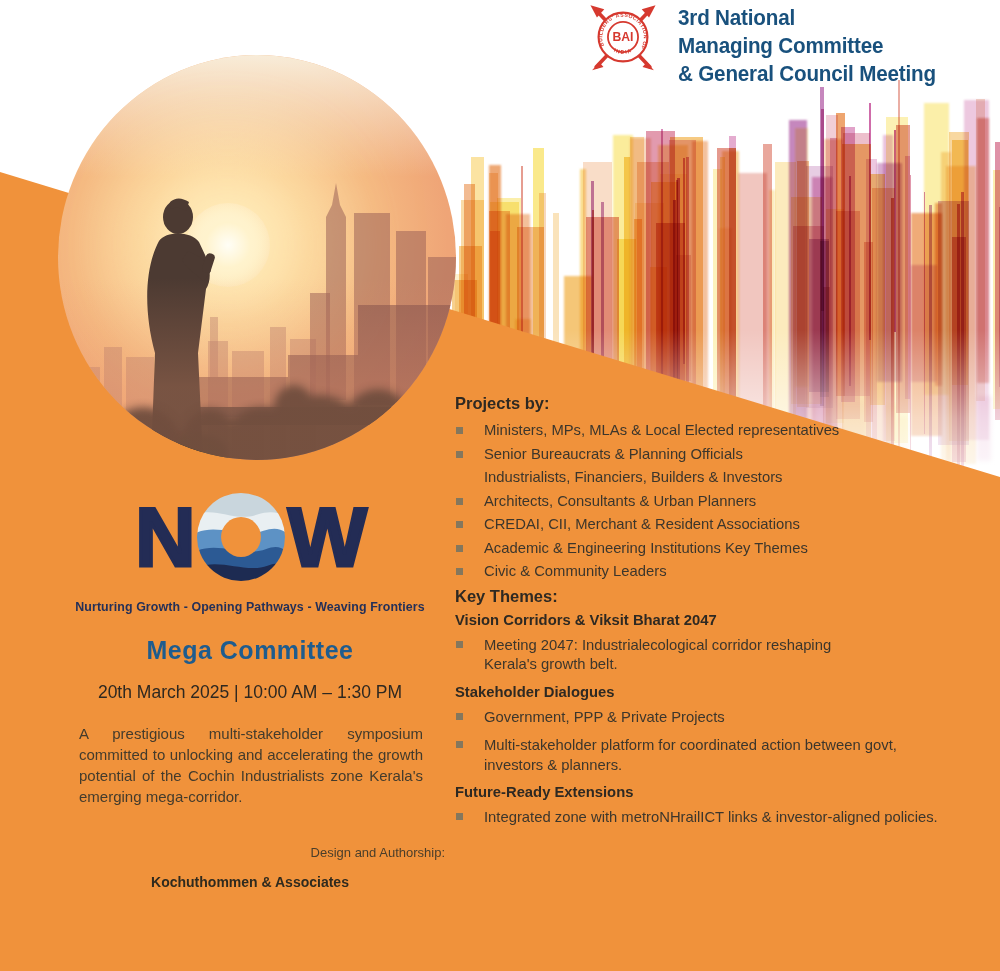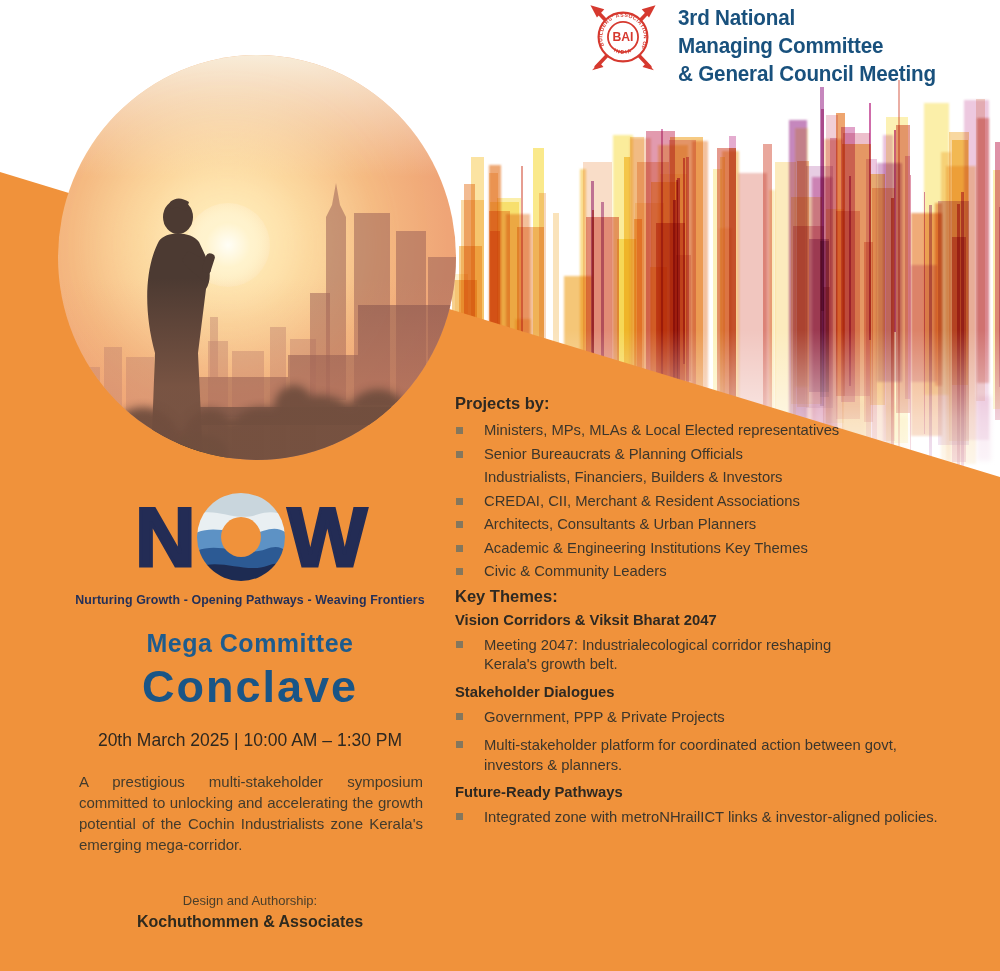--- a/index.html
+++ b/index.html
@@ -35,29 +35,29 @@
   .meet-title{position:absolute;left:678px;top:4px;color:#19517D;font-weight:700;
               font-size:21.5px;line-height:28px;letter-spacing:-0.2px;
               transform:scaleX(.96);transform-origin:left top;}
 
   
   .left-col{position:absolute;left:55px;top:490px;width:390px;z-index:5;text-align:center;}
   .now-row{display:flex;align-items:center;justify-content:center;height:94px;}
   .now-letter{font-size:84px;font-weight:700;color:#232C55;line-height:84px;
               -webkit-text-stroke:3px #232C55;letter-spacing:-2px;}
   .now-o{margin:0 2px;}
-  .now-tagline{margin-top:9px;font-size:12.4px;font-weight:700;color:#243058;letter-spacing:.1px;}
+  .now-tagline{margin-top:16px;font-size:12.4px;font-weight:700;color:#243058;letter-spacing:.1px;}
   .mega{margin-top:22px;font-size:25px;font-weight:700;color:#1E5C8E;letter-spacing:.5px;}
   .conclave{margin-top:3px;font-size:45px;font-weight:700;color:#1A5586;letter-spacing:2px;}
   .datetime{margin-top:17px;font-size:17.5px;color:#2E2820;}
   .desc{margin:20px 22px 0 24px;font-size:15px;line-height:21px;color:#433B2C;
         text-align:justify;text-justify:inter-word;}
   .credit{margin-top:38px;}
-  .credit-label{font-size:13px;color:#4A3E2A;}
-  .credit-name{font-size:16px;font-weight:700;color:#2F2A1E;margin-top:5px;}
+  .credit-label{font-size:13px;color:#4A3E2A;text-align:right;}
+  .credit-name{font-size:14px;font-weight:700;color:#2F2A1E;margin-top:14px;}
 
   
   .right-col{position:absolute;left:455px;top:394px;width:538px;z-index:5;color:#3C362C;}
   .sec-heading{font-size:16.5px;font-weight:700;color:#2E2922;margin-bottom:9px;}
   .list{list-style:none;margin:0;padding:0;}
   .list li{display:flex;margin-bottom:7px;font-size:14.8px;line-height:16.5px;}
   .sq{flex:0 0 7px;width:7px;height:7px;background:#84775D;margin:5px 21px 0 1px;}
   .sq.hidden{visibility:hidden;}
   .li-text{white-space:pre-line;}
   .themes-heading{font-size:16.5px;font-weight:700;color:#2E2922;margin:4px 0 6px 0;}
@@ -314,21 +314,20 @@
           <path d="M0,22 C20,14 38,30 60,22 C72,18 82,20 88,24 L88,88 L0,88 Z" fill="#E9EFF2"></path>
           <path d="M0,40 C22,30 44,46 66,38 C76,34 84,36 88,40 L88,88 L0,88 Z" fill="#5D92C5"></path>
           <path d="M0,58 C22,48 46,64 68,56 C78,52 84,54 88,58 L88,88 L0,88 Z" fill="#2C5A94"></path>
           <path d="M0,74 C24,64 48,80 70,72 C80,68 86,70 88,74 L88,88 L0,88 Z" fill="#1D2B52"></path>
         </g>
       </svg>
       <span class="now-letter">W</span>
     </div>
     <div class="now-tagline">Nurturing Growth - Opening Pathways - Weaving Frontiers</div>
     <div class="mega">Mega Committee</div>
-    <div class="conclave">Conclave</div>
     <div class="datetime">20th March 2025 | 10:00 AM – 1:30 PM</div>
     <p class="desc">A prestigious multi-stakeholder symposium committed to unlocking and accelerating the growth potential of the Cochin Industrialists zone Kerala's emerging mega-corridor.</p>
     <div class="credit">
       <div class="credit-label">Design and Authorship:</div>
       <div class="credit-name">Kochuthommen &amp; Associates</div>
     </div>
   </div>
 
   <div class="right-col">
     <div class="sec-heading">Projects by:</div>
@@ -340,25 +339,25 @@
         <li>
           <span class="sq"></span>
           <span class="li-text">Senior Bureaucrats &amp; Planning Officials</span>
         </li>
         <li>
           <span class="sq hidden"></span>
           <span class="li-text">Industrialists, Financiers, Builders &amp; Investors</span>
         </li>
         <li>
           <span class="sq"></span>
+          <span class="li-text">Architects, Consultants &amp; Urban Planners</span>
+        </li>
+        <li>
+          <span class="sq"></span>
           <span class="li-text">CREDAI, CII, Merchant &amp; Resident Associations</span>
-        </li>
-        <li>
-          <span class="sq"></span>
-          <span class="li-text">Architects, Consultants &amp; Urban Planners</span>
         </li>
         <li>
           <span class="sq"></span>
           <span class="li-text">Academic &amp; Engineering Institutions Key Themes</span>
         </li>
         <li>
           <span class="sq"></span>
           <span class="li-text">Civic &amp; Community Leaders</span>
         </li>
       </ul>
@@ -377,21 +376,21 @@
           <li>
             <span class="sq"></span>
             <span class="li-text">Government, PPP &amp; Private Projects</span>
           </li>
           <li>
             <span class="sq"></span>
             <span class="li-text">Multi-stakeholder platform for coordinated action between govt,
 investors &amp; planners.</span>
           </li>
         </ul>
-        <div class="subheading">Future-Ready Pathways</div>
+        <div class="subheading">Future-Ready Extensions</div>
         <ul class="list theme-list">
           <li>
             <span class="sq"></span>
             <span class="li-text">Integrated zone with metroNHrailICT links &amp; investor-aligned policies.</span>
           </li>
         </ul>
       </div>
   </div>
 
 </div>

